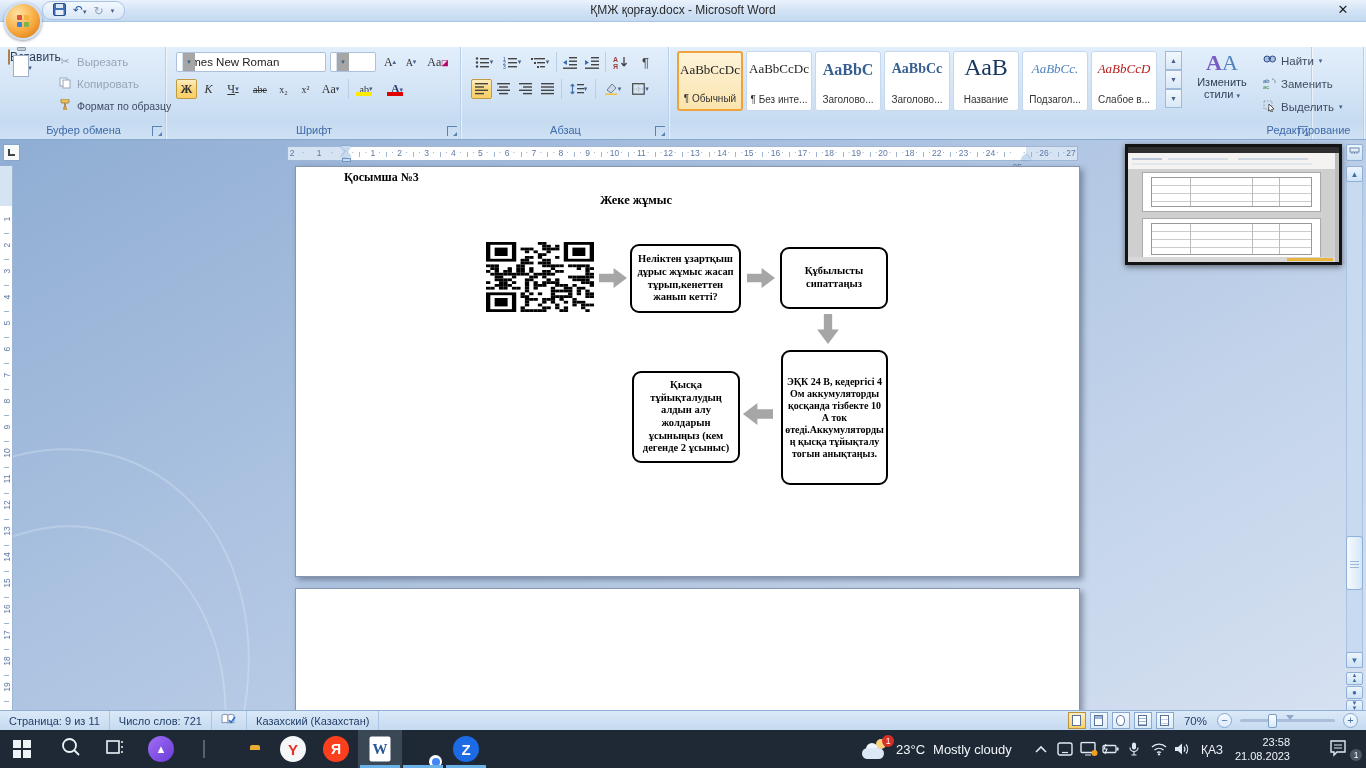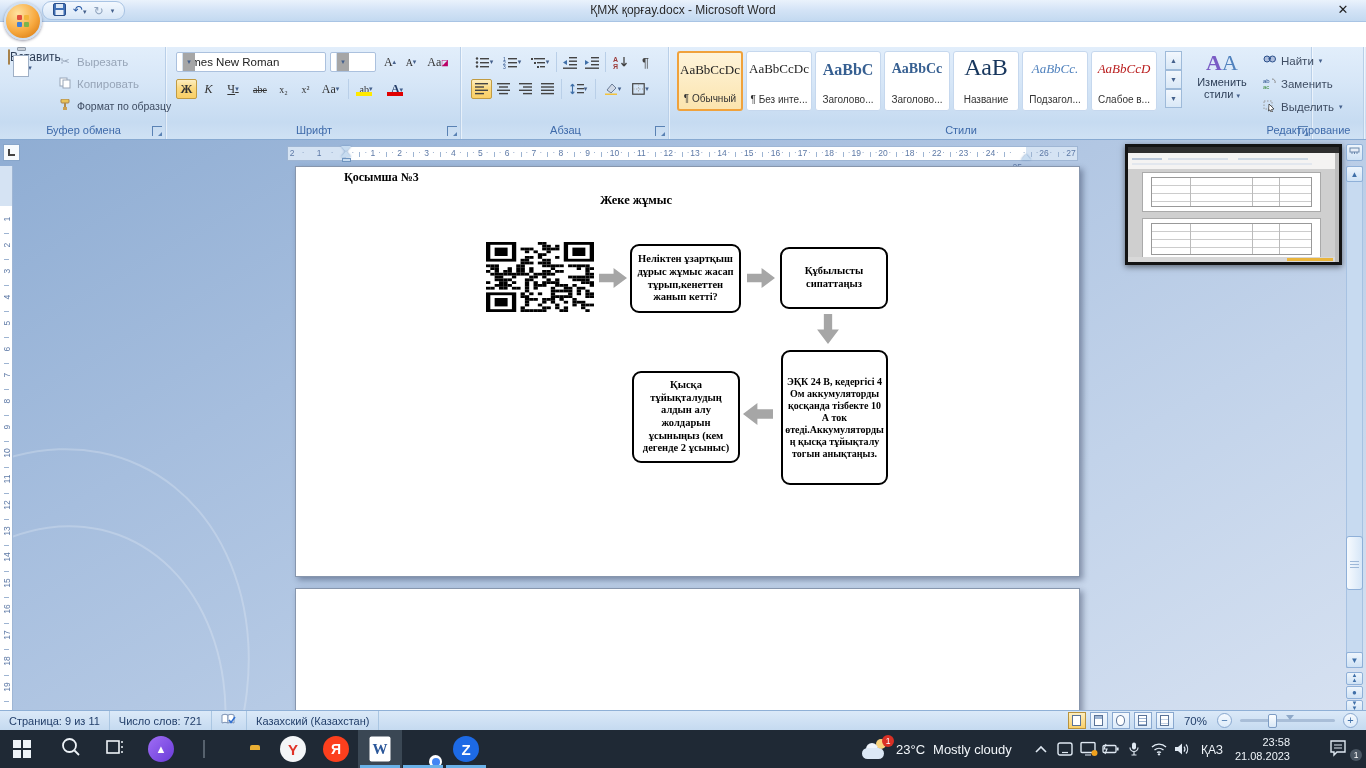--- a/index.html
+++ b/index.html
@@ -466,21 +466,20 @@
         <span class="sc-lab">Слабое в...</span>
       </div>
       <div class="sgal-scroll" style="top:4px">▲</div>
       <div class="sgal-scroll" style="top:23px">▼</div>
       <div class="sgal-scroll" style="top:42px">▼</div>
       <div id="chg-styles">
         <div id="chg-aa"><b>A</b><i>A</i></div>
         <span>Изменить стили</span>
         <span class="dd">▾</span>
       </div>
-      <div class="glabel" style="right:60px">Стили</div>
       <span class="launcher"></span>
     </div>
 
     <div class="rgroup" id="g-edit">
       <div class="editrow" style="top:7px">
         <span class="mini-ico">
           <svg width="13" height="12" viewBox="0 0 13 12">
               <circle cx="4" cy="5" r="3" fill="#aebedd" stroke="#2a4f8a"></circle>
               <circle cx="9.5" cy="5" r="3" fill="#aebedd" stroke="#2a4f8a"></circle>
               <rect x="5.5" y="3.5" width="2.5" height="2" fill="#2a4f8a"></rect>

